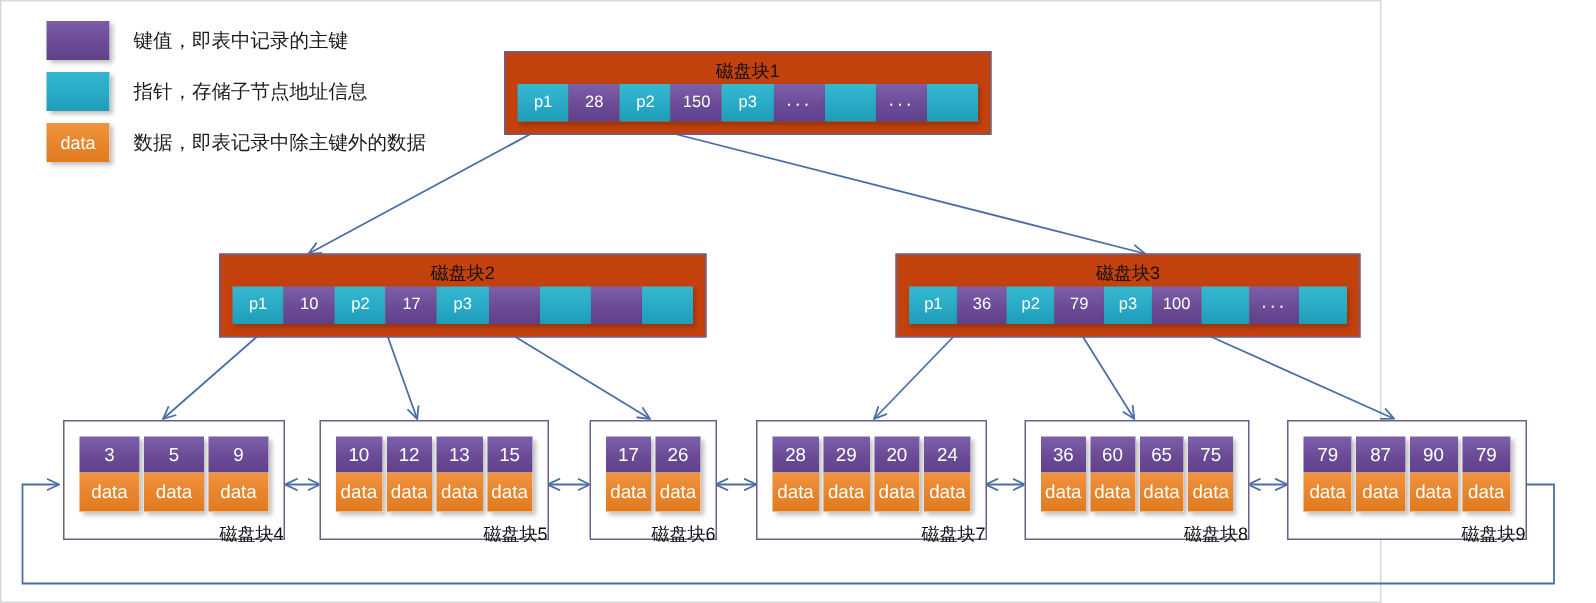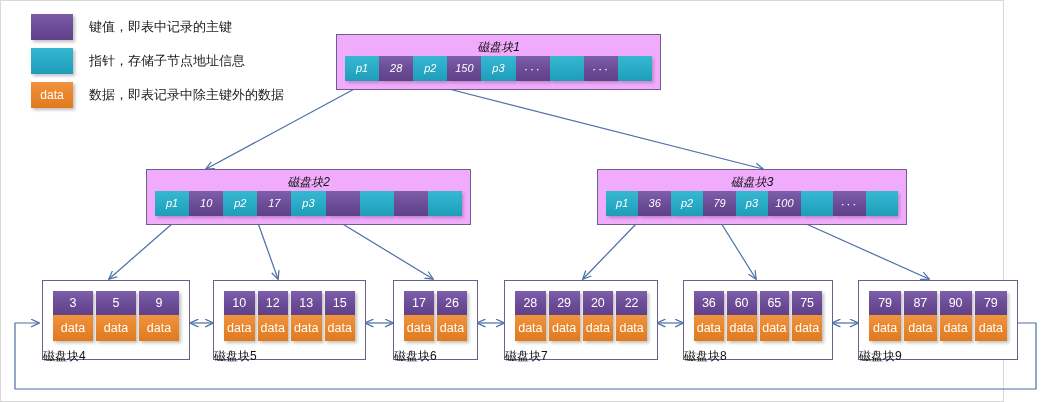--- a/index.html
+++ b/index.html
@@ -2,60 +2,60 @@
 <html><head>
 <meta charset="utf-8">
 <style>
   html,body{margin:0;padding:0;}
   body{
     width:1064px;height:402px;
     background:#ffffff;
     font-family:"Liberation Sans","DejaVu Sans",sans-serif;
     overflow:hidden;
   }
-  #stage{position:relative;width:1004px;height:402px;
+  #stage{position:relative;width:921px;height:402px;
          border:1px solid #d8d8d8;box-sizing:border-box;background:#fff;}
 
   
   #wires{position:absolute;left:0;top:0;width:1064px;height:402px;}
 
   
   .legend{position:absolute;left:30px;top:12px;}
   .legend-row{display:flex;align-items:center;height:28px;margin-bottom:6px;}
   .legend-sw{width:42px;height:26px;margin-right:16px;flex:none;
              display:flex;align-items:center;justify-content:center;
              color:#fff;font-size:12px;
              box-shadow:2px 2px 3px rgba(0,0,0,.25);}
   .sw-key{background:linear-gradient(180deg,#7a5ca8 0%,#6b4b96 55%,#5f4189 100%);}
   .sw-ptr{background:linear-gradient(180deg,#34b6cf 0%,#27a8c4 60%,#1f9cb8 100%);}
   .sw-data{background:linear-gradient(180deg,#ef9440 0%,#e8842a 55%,#df7a1f 100%);}
   .legend-text{font-size:13px;color:#1a1a1a;white-space:nowrap;}
 
   
-  .node{position:absolute;border:1px solid #6c5f8c;background:#f0abfc;box-sizing:border-box;font-style:italic;}
+  .node{position:absolute;border:1px solid #6c5f8c;background:#c2410c;box-sizing:border-box;}
   .node-title{text-align:center;font-size:12px;color:#111;
               line-height:18px;padding-top:3px;}
   .cells{display:flex;padding:0 8px 7px 8px;}
   .cell{width:42px;height:25px;line-height:25px;text-align:center;
         color:#ffffff;font-size:11px;
         box-shadow:1.5px 2px 3px rgba(0,0,0,.22);box-sizing:border-box;}
   .c-key{background:linear-gradient(180deg,#7d5fab 0%,#6b4b96 55%,#5f4189 100%);}
   .c-ptr{background:linear-gradient(180deg,#37b8d1 0%,#27a8c4 60%,#1f9cb8 100%);}
   .cell.dots{letter-spacing:1.5px;font-size:13px;}
 
   
   .leaf{position:absolute;border:1px solid #6c5f8c;background:#fff;box-sizing:border-box;}
   .leaf-cells{display:flex;padding:10px 10px 0 10px;justify-content:center;}
   .leaf-col{width:40px;margin-right:3px;box-shadow:2px 2px 3px rgba(0,0,0,.25);}
   .leaf-col:last-child{margin-right:0;}
   .lkey{height:24px;line-height:24px;text-align:center;color:#fff;font-size:12.5px;
         background:linear-gradient(180deg,#7d5fab 0%,#6b4b96 55%,#5f4189 100%);}
   .ldata{height:26px;line-height:26px;text-align:center;color:#fff;font-size:12.5px;
          background:linear-gradient(180deg,#ef9440 0%,#e8842a 55%,#df7a1f 100%);}
-  .leaf-title{text-align:left;font-size:12px;color:#111;padding-top:7px;}
+  .leaf-title{text-align:right;font-size:12px;color:#111;padding-top:7px;}
 </style>
 </head>
 <body>
 
 <div id="stage">
 
   <svg id="wires" viewBox="0 0 1064 402" xmlns="http://www.w3.org/2000/svg">
     <defs>
       <marker id="arw" markerWidth="9" markerHeight="9" refX="8" refY="4.5" orient="auto" markerUnits="userSpaceOnUse">
         <path d="M0,0.6 L8.4,4.5 L0,8.4" fill="none" stroke="#4a6fa5" stroke-width="1.2"></path>
@@ -208,21 +208,21 @@
         </div>
         <div class="leaf-col">
           <div class="lkey">29</div>
           <div class="ldata">data</div>
         </div>
         <div class="leaf-col">
           <div class="lkey">20</div>
           <div class="ldata">data</div>
         </div>
         <div class="leaf-col">
-          <div class="lkey">22</div>
+          <div class="lkey">24</div>
           <div class="ldata">data</div>
         </div>
       </div>
     <div class="leaf-title">磁盘块7</div>
   </div>
 
   <div class="leaf" id="l8" style="left:682px;top:279px;width:150px;height:80px;">
     <div class="leaf-cells">
         <div class="leaf-col">
           <div class="lkey">36</div>

